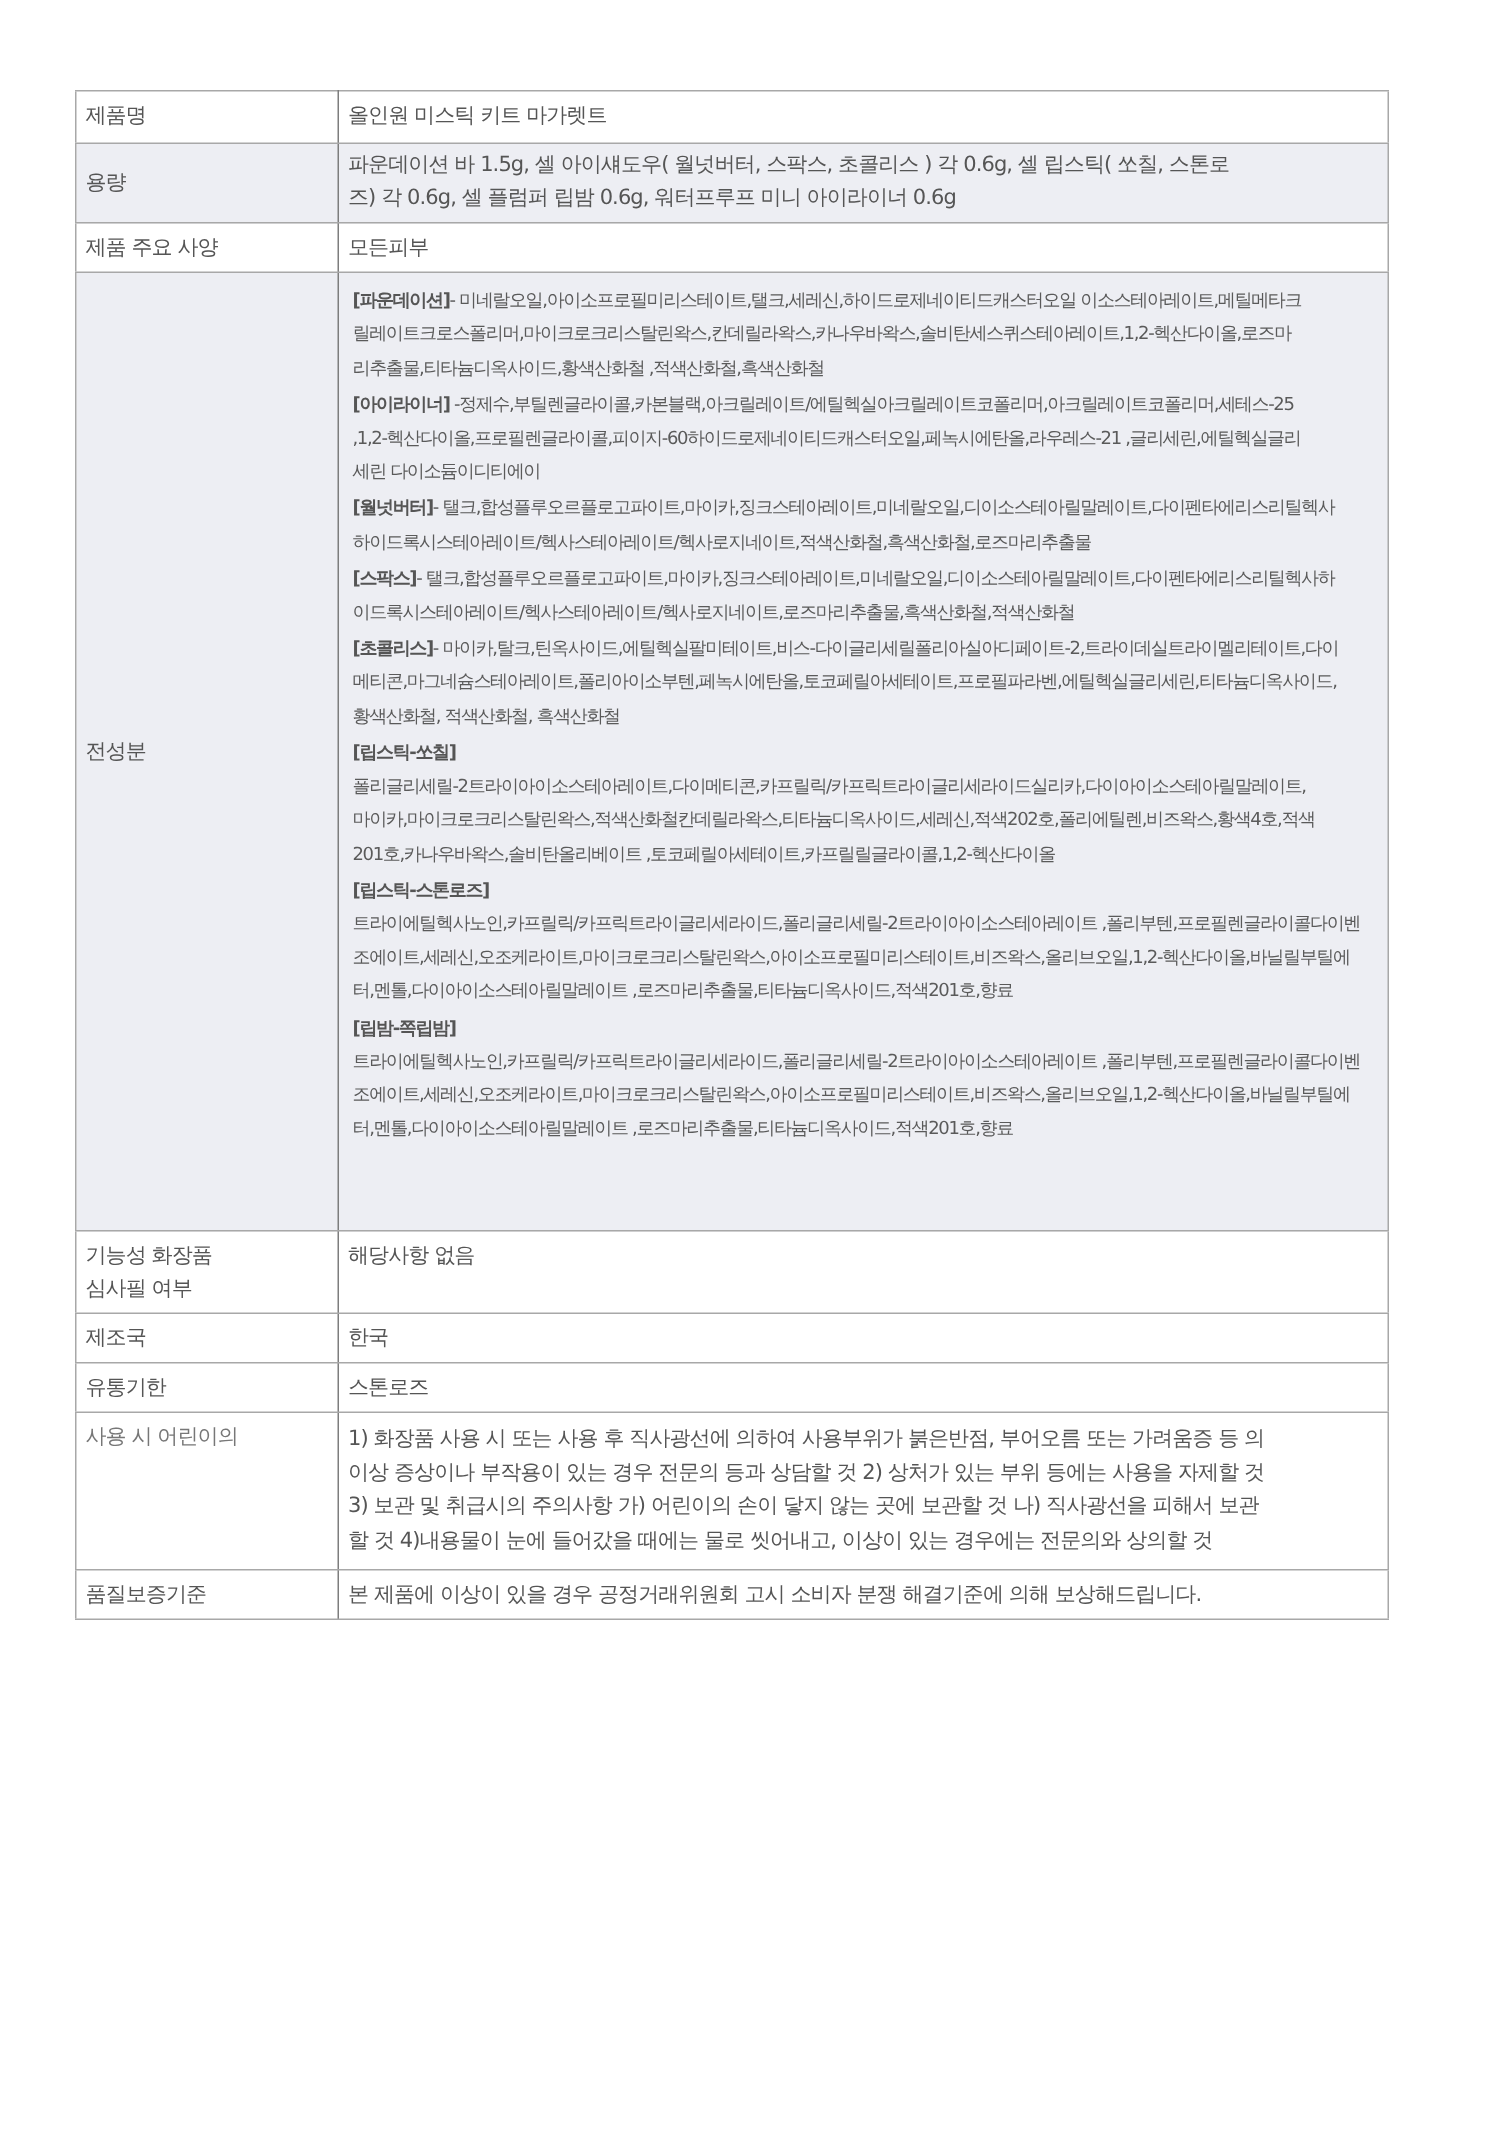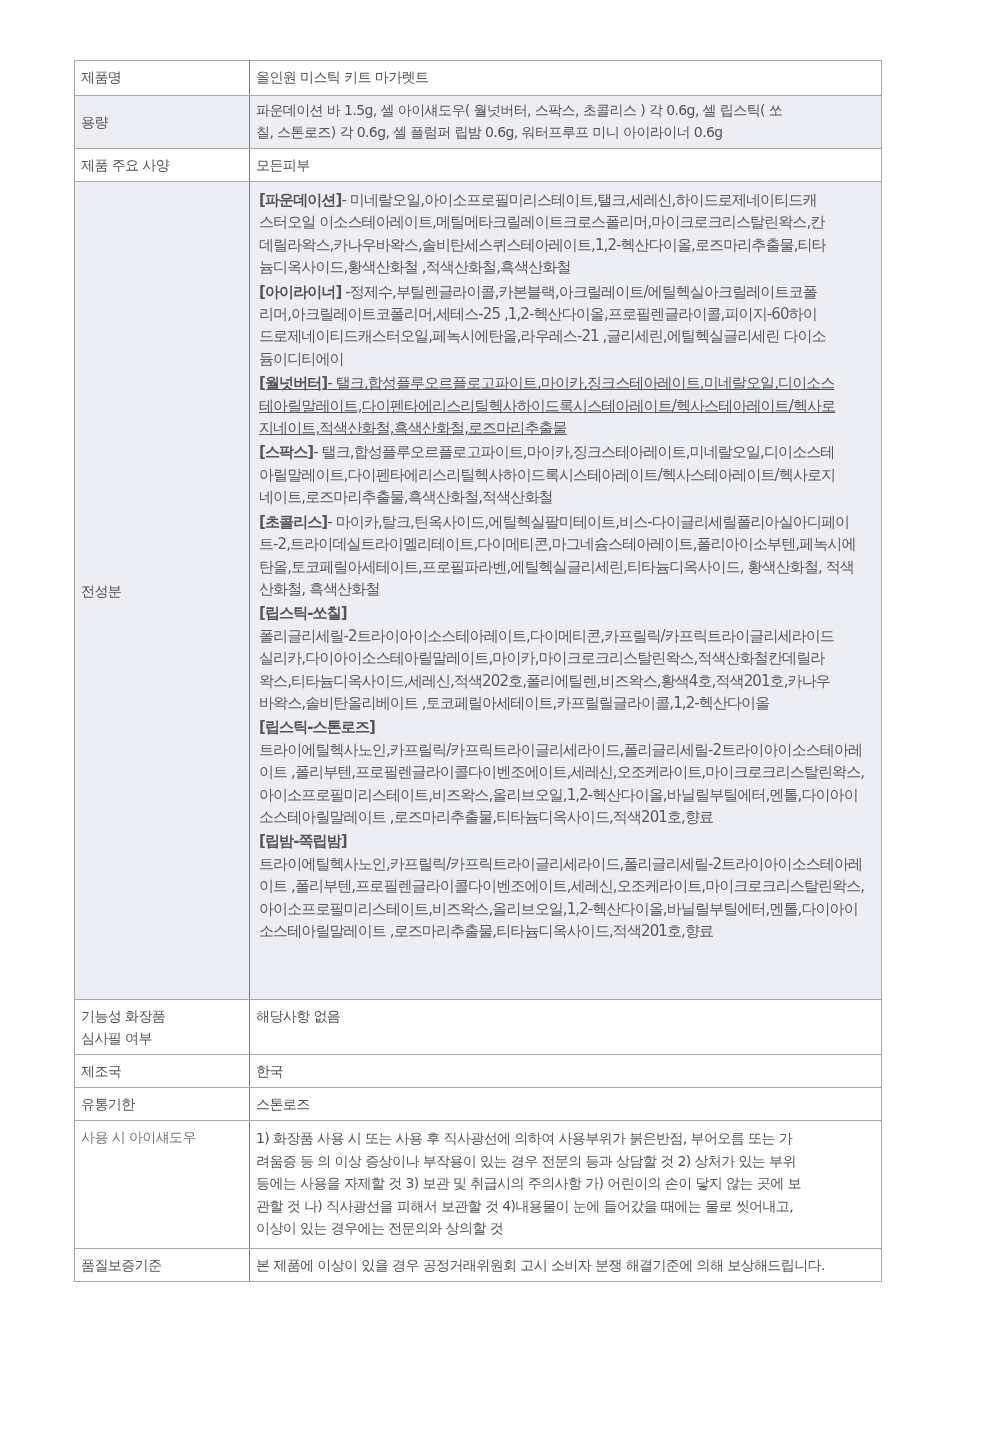--- a/index.html
+++ b/index.html
@@ -9,23 +9,23 @@
     }
     body {
       width: 1001px;
       height: 1433px;
       position: relative;
       font-family: "DejaVu Sans", "Liberation Sans", sans-serif;
       color: #555555;
     }
     .info-table {
       position: absolute;
-      left: 74px;
+      left: 50px;
       top: 60px;
-      width: 808px;
+      width: 876px;
       border-collapse: collapse;
       border: 1px solid #a8a8a8;
       table-layout: fixed;
     }
     .info-table td {
       border-top: 1px solid #a8a8a8;
       border-bottom: 1px solid #a8a8a8;
       vertical-align: top;
       font-size: 14px;
       line-height: 22px;
@@ -49,21 +49,21 @@
       vertical-align: middle;
     }
     .row-name td { height: 24px; }
     .row-volume td.value { padding-top: 3px; padding-bottom: 5px; }
     .row-spec td { height: 22px; }
     .ing-box {
       padding: 2px 0 0 3px;
     }
     .ing-block {
       margin: 0 0 2px 0;
-      font-size: 15px;
+      font-size: 12px;
       line-height: 22.4px;
       letter-spacing: -0.9px;
     }
     .ing-title {
       font-weight: bold;
       color: #555555;
     }
     .ing-text {
       color: #5a5a5a;
     }
@@ -93,21 +93,21 @@
     <tr class="row-ingredients shaded">
       <td class="label">전성분</td>
       <td class="value">
         <div class="ing-box">
           <div class="ing-block" style="padding-right:50px;">
             <span class="ing-title">[파운데이션]</span><span class="ing-text">- 미네랄오일,아이소프로필미리스테이트,탤크,세레신,하이드로제네이티드캐스터오일 이소스테아레이트,메틸메타크릴레이트크로스폴리머,마이크로크리스탈린왁스,칸데릴라왁스,카나우바왁스,솔비탄세스퀴스테아레이트,1,2-헥산다이올,로즈마리추출물,티타늄디옥사이드,황색산화철 ,적색산화철,흑색산화철</span>
           </div>
           <div class="ing-block" style="padding-right:50px;">
             <span class="ing-title">[아이라이너]</span><span class="ing-text"> -정제수,부틸렌글라이콜,카본블랙,아크릴레이트/에틸헥실아크릴레이트코폴리머,아크릴레이트코폴리머,세테스-25 ,1,2-헥산다이올,프로필렌글라이콜,피이지-60하이드로제네이티드캐스터오일,페녹시에탄올,라우레스-21 ,글리세린,에틸헥실글리세린 다이소듐이디티에이</span>
           </div>
-          <div class="ing-block" style="padding-right:30px;text-decoration:underline;">
+          <div class="ing-block" style="padding-right:30px;">
             <span class="ing-title">[월넛버터]</span><span class="ing-text">- 탤크,합성플루오르플로고파이트,마이카,징크스테아레이트,미네랄오일,디이소스테아릴말레이트,다이펜타에리스리틸헥사하이드록시스테아레이트/헥사스테아레이트/헥사로지네이트,적색산화철,흑색산화철,로즈마리추출물</span>
           </div>
           <div class="ing-block" style="padding-right:30px;">
             <span class="ing-title">[스팍스]</span><span class="ing-text">- 탤크,합성플루오르플로고파이트,마이카,징크스테아레이트,미네랄오일,디이소스테아릴말레이트,다이펜타에리스리틸헥사하이드록시스테아레이트/헥사스테아레이트/헥사로지네이트,로즈마리추출물,흑색산화철,적색산화철</span>
           </div>
           <div class="ing-block" style="padding-right:20px;">
             <span class="ing-title">[초콜리스]</span><span class="ing-text">- 마이카,탈크,틴옥사이드,에틸헥실팔미테이트,비스-다이글리세릴폴리아실아디페이트-2,트라이데실트라이멜리테이트,다이메티콘,마그네슘스테아레이트,폴리아이소부텐,페녹시에탄올,토코페릴아세테이트,프로필파라벤,에틸헥실글리세린,티타늄디옥사이드, 황색산화철, 적색산화철, 흑색산화철</span>
           </div>
           <div class="ing-block" style="padding-right:40px;">
             <div class="ing-title">[립스틱-쏘칠]</div>
@@ -134,21 +134,21 @@
     </tr>
     <tr>
       <td class="label">제조국</td>
       <td class="value">한국</td>
     </tr>
     <tr>
       <td class="label">유통기한</td>
       <td class="value">스톤로즈</td>
     </tr>
     <tr class="caution">
-      <td class="label">사용 시 아이섀도우</td>
+      <td class="label">사용 시 어린이의</td>
       <td class="value" style="padding-right:80px;">1) 화장품 사용 시 또는 사용 후 직사광선에 의하여 사용부위가 붉은반점, 부어오름 또는 가려움증 등 의 이상 증상이나 부작용이 있는 경우 전문의 등과 상담할 것  2) 상처가 있는 부위 등에는 사용을 자제할 것 3) 보관 및 취급시의 주의사항 가) 어린이의 손이 닿지 않는 곳에 보관할 것 나) 직사광선을 피해서 보관할 것 4)내용물이 눈에 들어갔을 때에는 물로 씻어내고, 이상이 있는 경우에는 전문의와 상의할 것</td>
     </tr>
     <tr>
       <td class="label">품질보증기준</td>
       <td class="value">본 제품에 이상이 있을 경우 공정거래위원회 고시 소비자 분쟁 해결기준에 의해 보상해드립니다.</td>
     </tr>
   </tbody>
 </table>
 
 </body></html>

